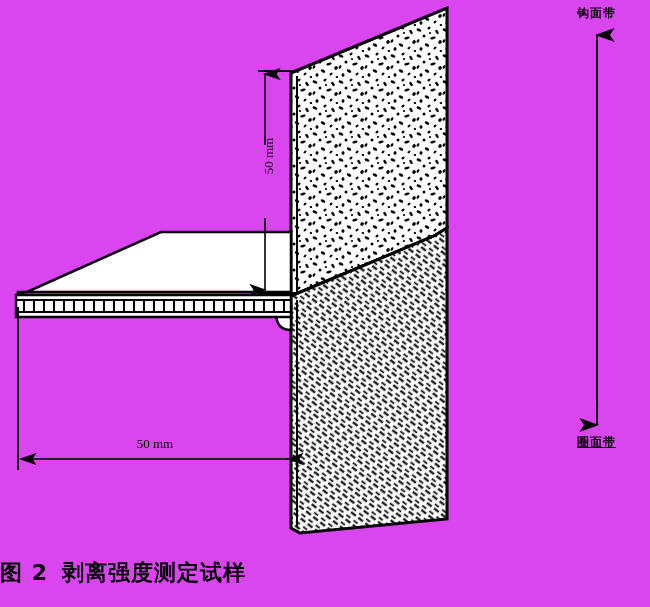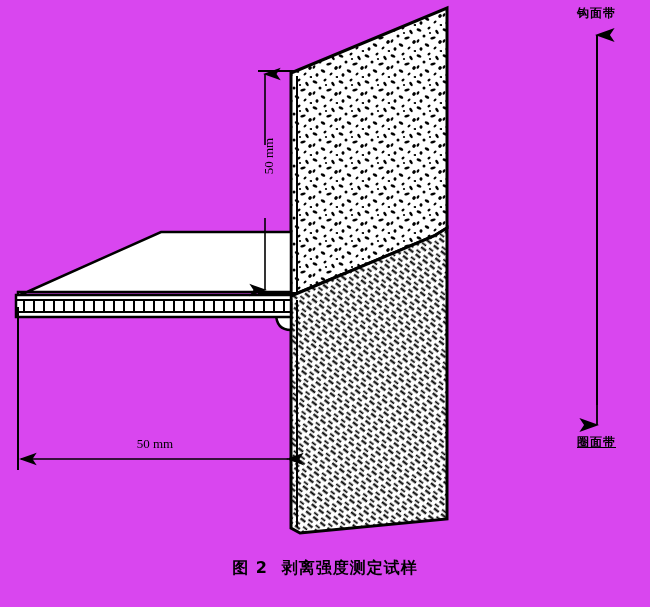--- a/index.html
+++ b/index.html
@@ -66,23 +66,23 @@
     font-family: "Liberation Serif", serif;
     font-size: 13px;
     color: #000;
     white-space: nowrap;
   }
   #figure-caption {
     position: absolute;
     left: 0;
     top: 558px;
     width: 650px;
-    text-align: center;
+    text-align: left;
     font-family: "DejaVu Sans", sans-serif;
-    font-size: 16px;
+    font-size: 22px;
     font-weight: bold;
     color: #000;
     letter-spacing: 1px;
   }
   #figure-caption .cap-num {
     margin-right: 14px;
   }
 </style>
 </head>
 <body>

